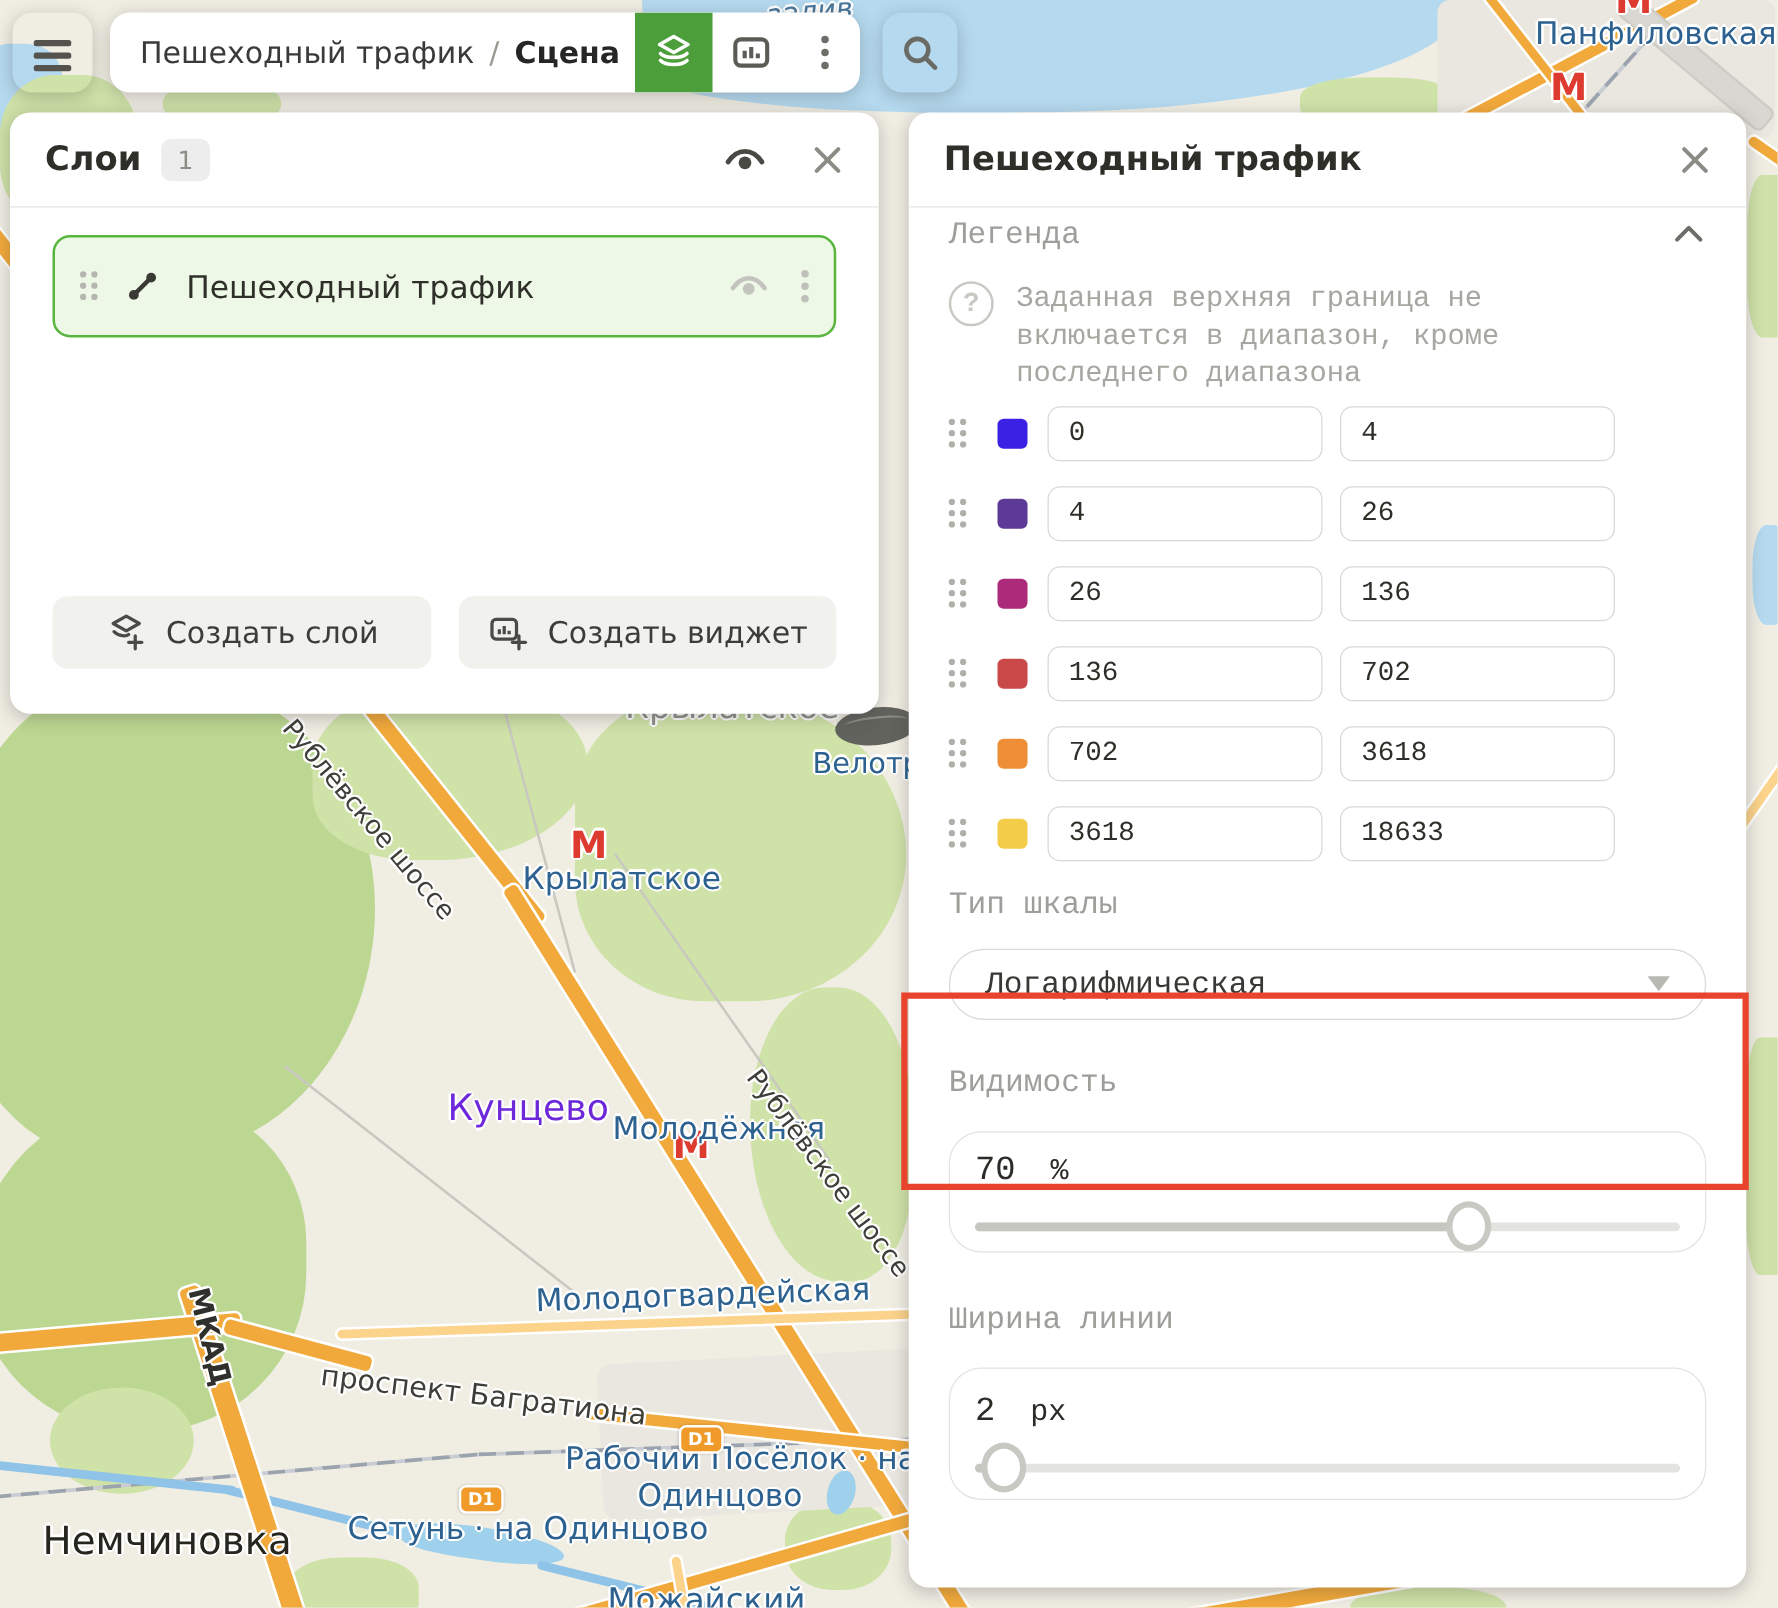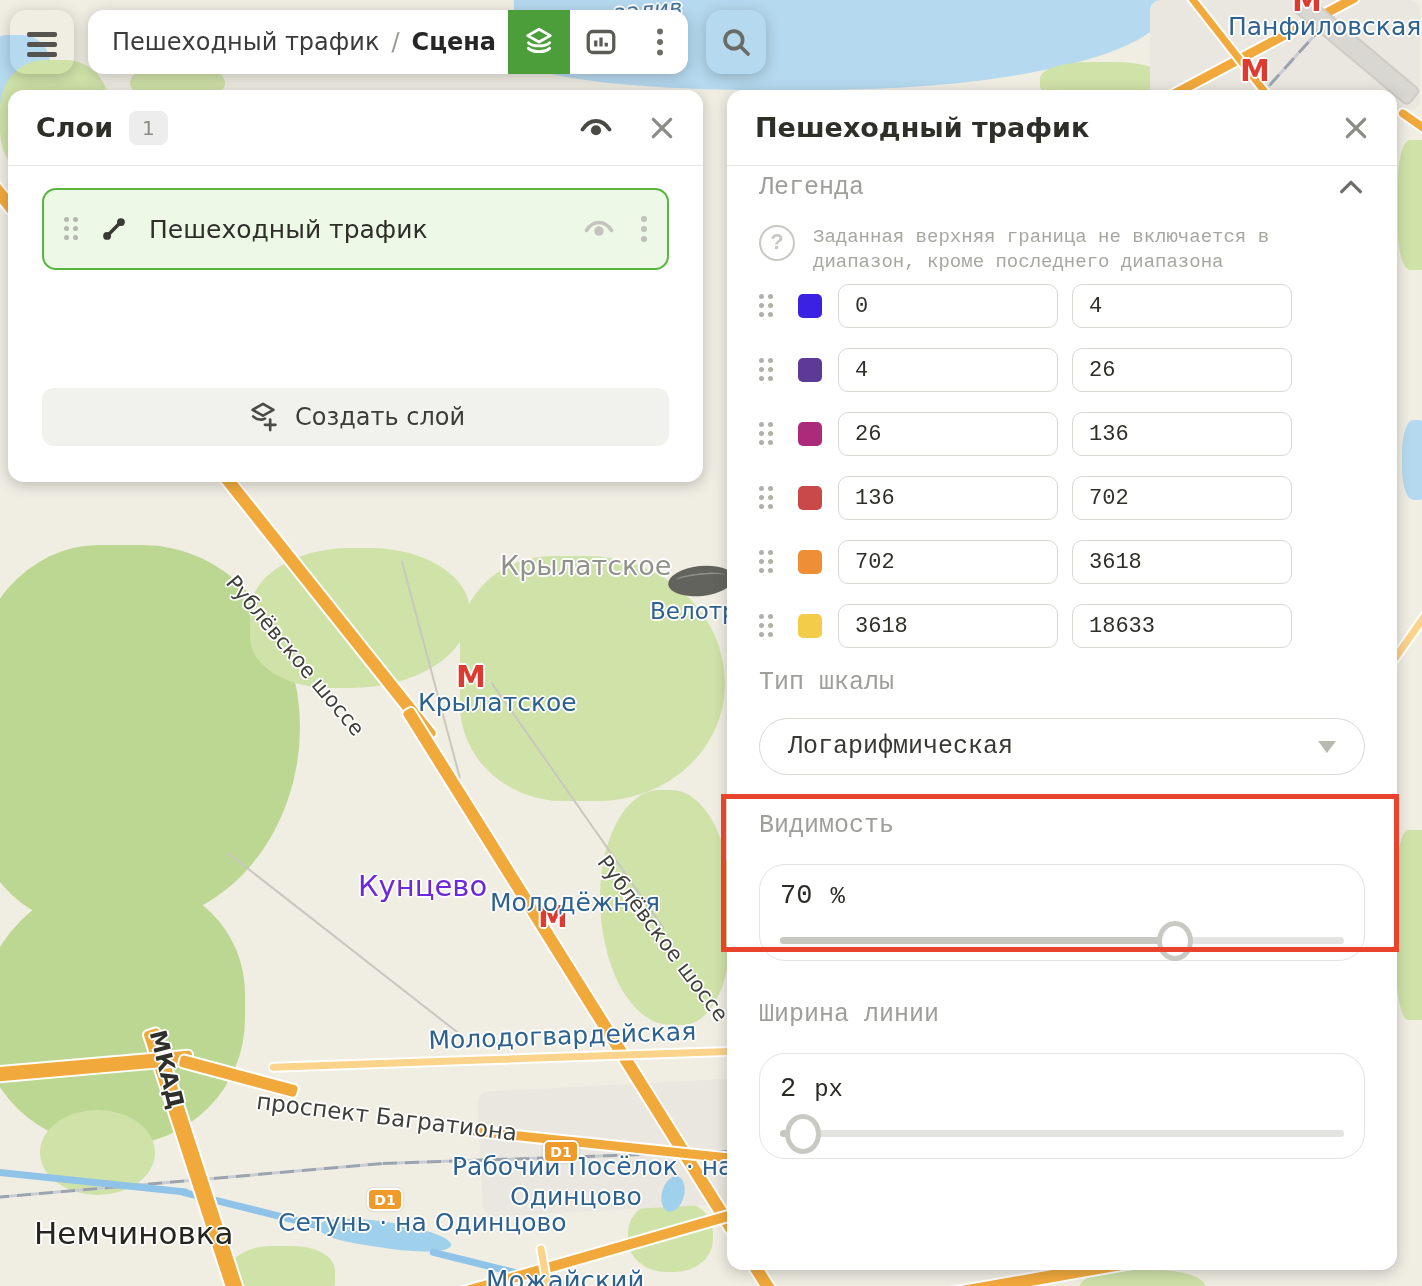--- a/index.html
+++ b/index.html
@@ -42,21 +42,21 @@
   .crumb-parent { color:#3a3a3a; }
   .crumb-sep { color:#9a9a94; }
   .crumb-current { color:#262626; font-weight:bold; }
   .bar-icons { margin-left:auto; display:flex; align-items:center; height:100%; }
   #btn-layers-mode { width:62px; height:64px; background:#4c9e3b; display:flex; align-items:center; justify-content:center; }
   #btn-widgets-mode { width:62px; height:64px; display:flex; align-items:center; justify-content:center; }
   #btn-kebab-top { width:56px; height:64px; display:flex; align-items:center; justify-content:center; }
   #btn-search { left:706px; top:10px; width:60px; height:64px; display:flex; align-items:center; justify-content:center; }
 
   
-  #layers-panel { left:8px; top:90px; width:695px; height:392px; }
+  #layers-panel { left:8px; top:90px; width:695px; height:481px; }
   .panel-header { height:76px; display:flex; align-items:center; padding:0 28px; border-bottom:1px solid #e6e6e2; }
   .panel-title { font-size:27px; font-weight:600; color:#2f2f2a; }
   .count-badge { margin-left:16px; background:#ededed; color:#8c8c86; font-size:20px; border-radius:8px; padding:5px 13px; }
   .hdr-spacer { flex:1; }
   .icon-btn { background:none; border:none; cursor:pointer; display:flex; align-items:center; justify-content:center; }
   .layer-item { margin:22px 34px 0; height:82px; border:2px solid #58b63e; background:#eef8e6; border-radius:14px;
     display:flex; align-items:center; padding:0 20px; }
   .drag { position:relative; width:15px; height:24px; color:#b6b6b0; flex:none; }
   .drag::before { content:""; position:absolute; left:0; top:0; width:5px; height:5px; border-radius:50%;
     background:currentColor; box-shadow:0 9px 0 currentColor,0 18px 0 currentColor,9px 0 0 currentColor,9px 9px 0 currentColor,9px 18px 0 currentColor; }
@@ -71,38 +71,38 @@
 
   
   #settings-panel { left:727px; top:90px; width:670px; height:1180px; }
   #settings-panel .content { padding:0 32px; position:relative;font-family:Liberation Mono, monospace; }
   .section-label { font-size:25px; color:#9e9e9a; }
   .legend-head { margin-top:6px; height:30px; display:flex; align-items:center; }
   .legend-head .icon-btn { margin-left:auto; }
   .hint-row { margin-top:23px; display:flex; gap:18px; }
   .help-circle { flex:none; width:36px; height:36px; border:2.5px solid #c9c9c4; border-radius:50%;
     color:#c9c9c4; font-size:22px; font-weight:bold; display:flex; align-items:center; justify-content:center; }
-  .hint-text { font-size:19px; color:#a7a7a2; line-height:1.3; max-width:490px; }
+  .hint-text { font-size:23px; color:#a7a7a2; line-height:1.3; max-width:490px; }
   .range-text { margin-top:8px; margin-left:54px; font-size:22px; color:#9e9e9a; height:28px; }
   .legend-rows { margin-top:10px; }
   .legend-row { display:flex; align-items:center; height:44px; margin-bottom:20px; }
   .legend-row .drag { color:#b0b0aa; }
   .swatch { width:24px; height:24px; border-radius:5px; margin-left:24px; flex:none; cursor:pointer; }
   .range-input { margin-left:16px; width:220px; height:44px; border:1.5px solid #d8d8d3; border-radius:10px;
     padding:0 16px; font-size:22px; color:#2f2f2a; font-family:inherit; outline:none; }
   .range-input + .range-input { margin-left:14px; }
   .scale-label { margin-top:12px; height:30px; }
   .select-box { margin-top:20px; height:57px; border:1.5px solid #d9d9d4; border-radius:29px; display:flex;
     align-items:center; padding:0 28px; font-size:25px; color:#383834; cursor:pointer; }
   .caret-down { margin-left:auto; width:0; height:0; border-left:9px solid transparent;
     border-right:9px solid transparent; border-top:12px solid #b9b9b4; }
   .vis-label { margin-top:36px; height:30px; }
   .slider-card { margin-top:23px; border:1.5px solid #e3e3df; border-radius:26px; padding:16px 20px 0; height:97px; }
   .slider-card.tall { height:106px; padding-top:20px; }
-  .value-line { font-size:27px; color:#2b2b27; display:flex; align-items:baseline; gap:18px; }
+  .value-line { font-size:27px; color:#2b2b27; display:flex; align-items:baseline; gap:28px; }
   .value-unit { font-size:24px; color:#2b2b27; }
   .slider { position:relative; height:7px; border-radius:4px; background:#e3e3df; margin-top:26px; }
   .slider .fill { position:absolute; left:0; top:0; bottom:0; background:#c7c7c2; border-radius:4px; }
   .slider .thumb { position:absolute; top:50%; width:36px; height:40px; border-radius:50%;
     background:#fff; border:5px solid #c9c9c4; transform:translate(-50%,-50%); cursor:grab; }
   .lw-label { margin-top:39px; height:30px; }
   .highlight-box { position:absolute; left:-6px; top:622px; width:678px; height:158px;
     border:5px solid #e8432c; z-index:20; pointer-events:none; }
 
   svg { display:block; }
@@ -276,20 +276,31 @@
   <div class="panel-buttons">
     <button class="create-btn">
       <svg width="34" height="34" viewBox="0 0 26 26" fill="none" stroke="#4a4a46" stroke-width="2" stroke-linejoin="round" stroke-linecap="round">
         <path d="M13 3 L21 7.5 L13 12 L5 7.5 Z"></path>
         <path d="M5.5 12.5 C8.5 15.5 13 15.5 14.5 14.2"></path>
         <line x1="18.5" y1="15" x2="18.5" y2="23"></line>
         <line x1="14.5" y1="19" x2="22.5" y2="19"></line>
       </svg>
       <span>Создать слой</span>
     </button>
+    <button class="create-btn">
+      <svg width="34" height="34" viewBox="0 0 26 26" fill="none" stroke="#4a4a46" stroke-width="2">
+        <rect x="3.5" y="5" width="15" height="12" rx="2.5"></rect>
+        <line x1="8" y1="14" x2="8" y2="11"></line>
+        <line x1="11" y1="14" x2="11" y2="9"></line>
+        <line x1="14" y1="14" x2="14" y2="12"></line>
+        <line x1="20" y1="15" x2="20" y2="23" stroke-linecap="round"></line>
+        <line x1="16" y1="19" x2="24" y2="19" stroke-linecap="round"></line>
+      </svg>
+      <span>Создать виджет</span>
+    </button>
   </div>
 </div>
 
 <div class="card" id="settings-panel">
   <div class="panel-header">
     <span class="panel-title">Пешеходный трафик</span>
     <span class="hdr-spacer"></span>
     <button class="icon-btn">
       <svg width="26" height="26" viewBox="0 0 24 24" fill="none" stroke="#8c8c86" stroke-width="3" stroke-linecap="round">
         <line x1="4" y1="4" x2="20" y2="20"></line>

